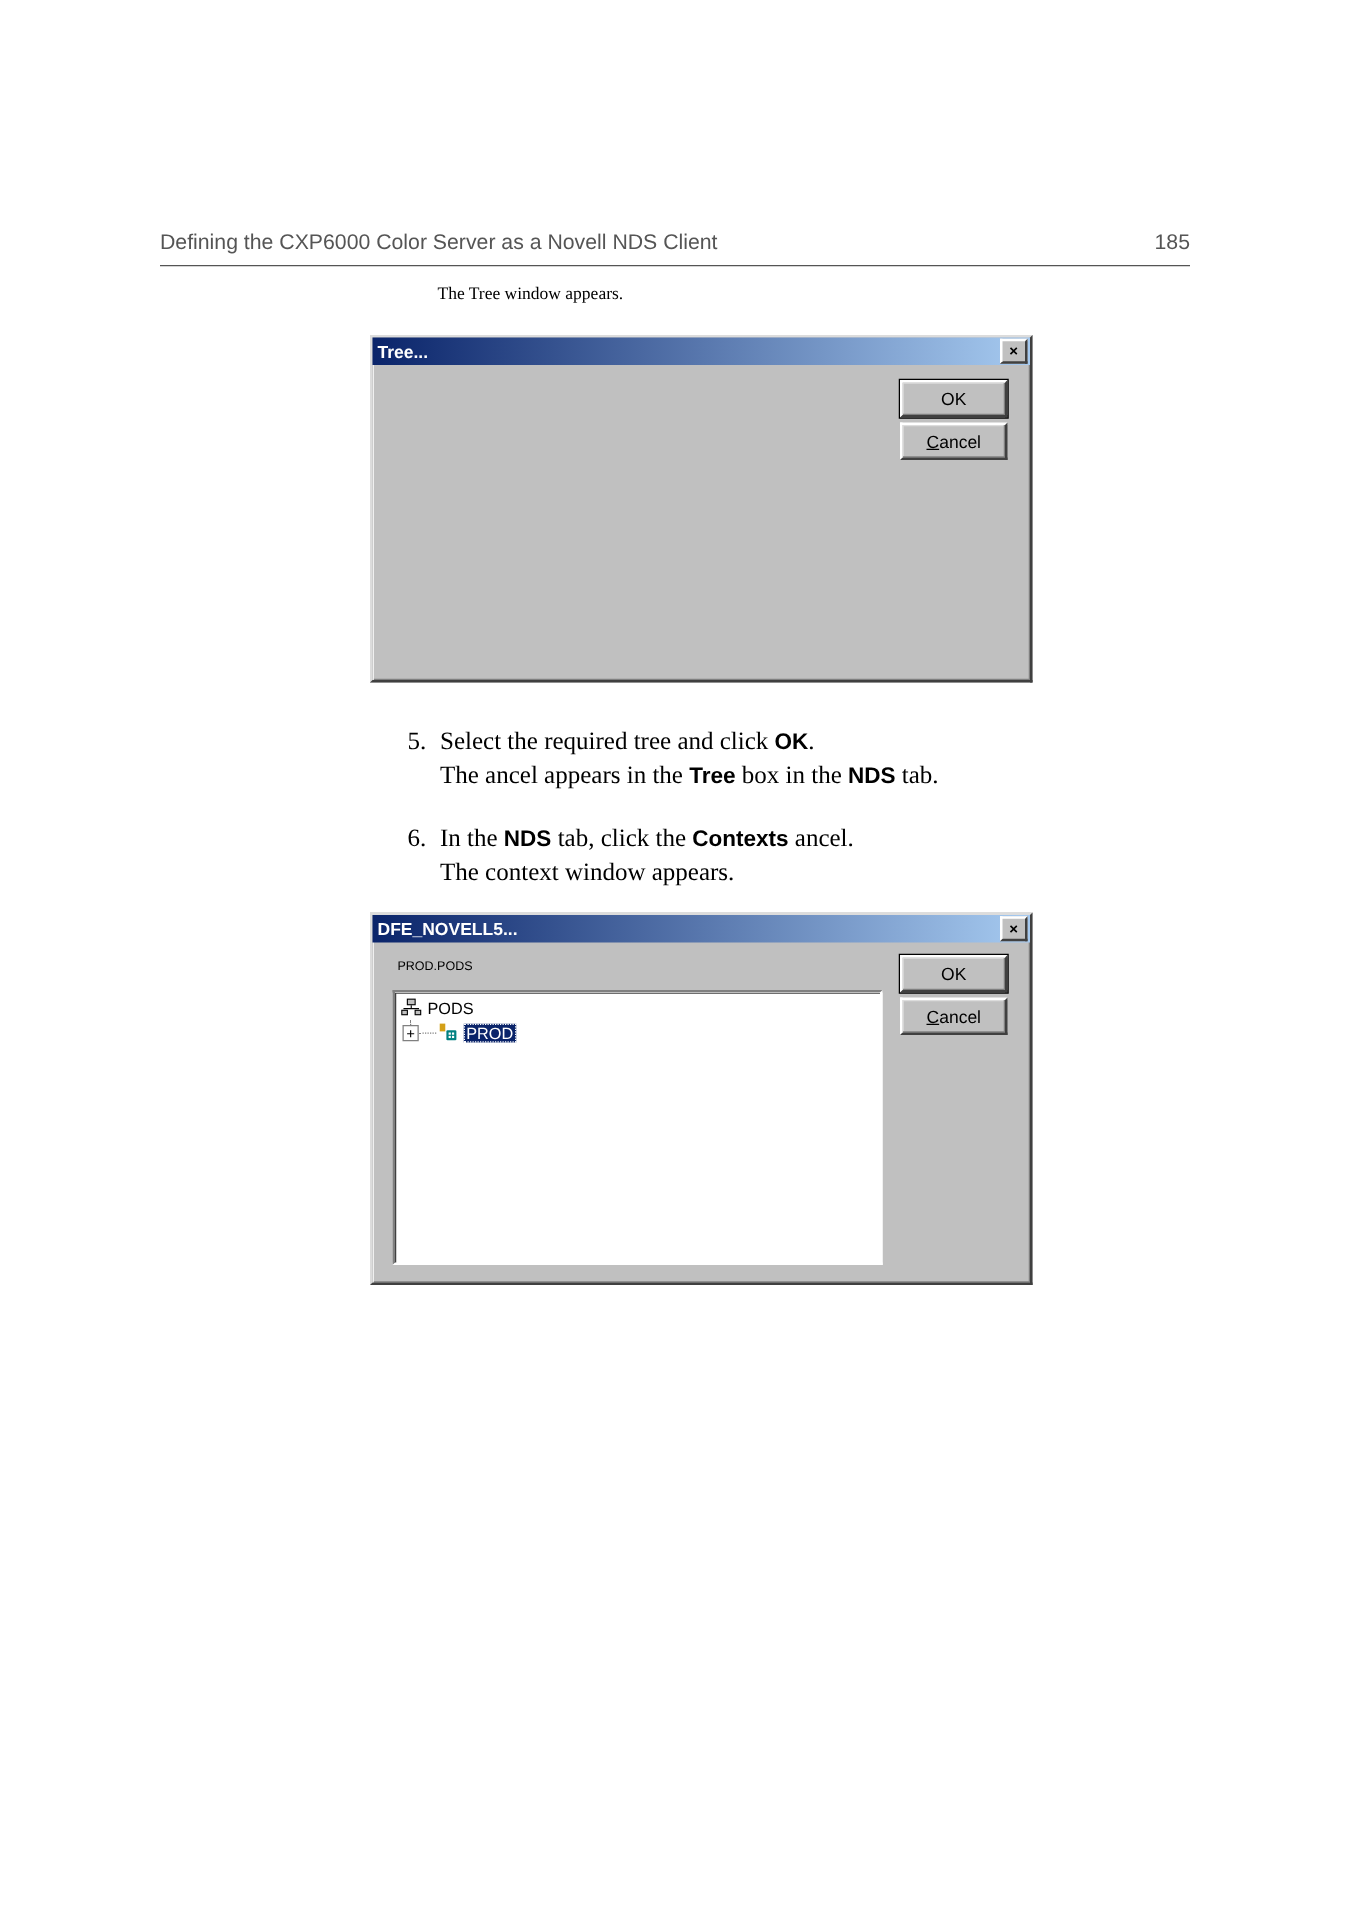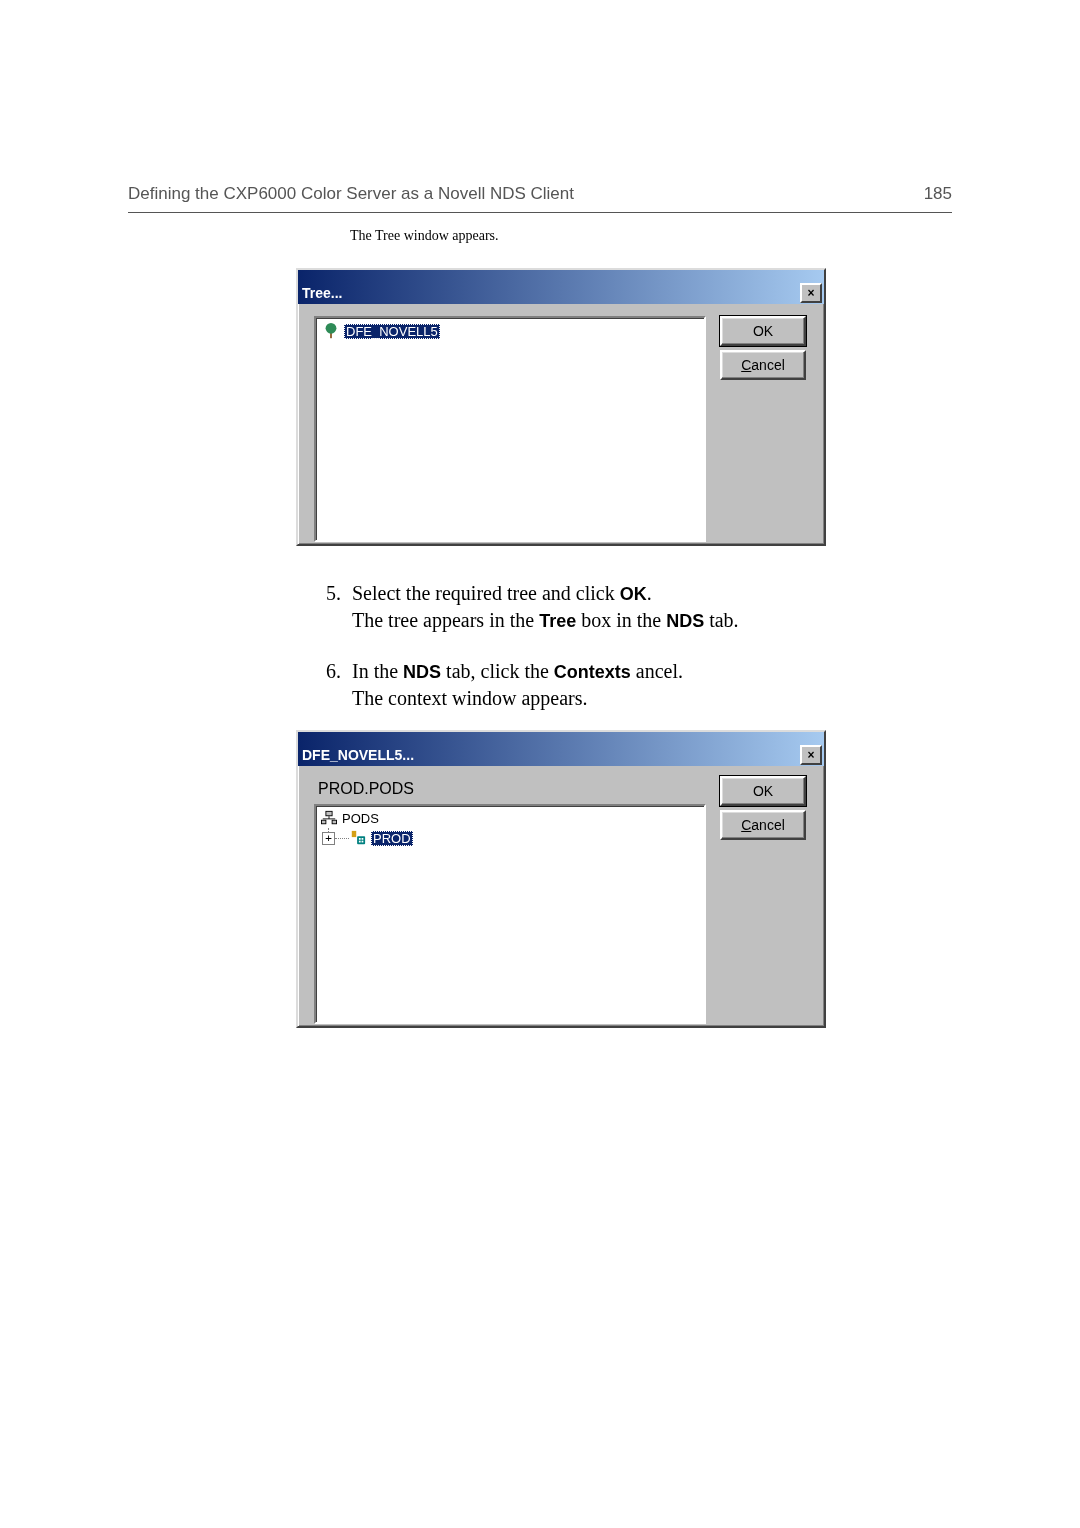--- a/index.html
+++ b/index.html
@@ -59,21 +59,21 @@
     box-shadow: inset 1px 1px 0 #fff, inset -1px -1px 0 #808080;
   }
   .dlg1 { left: 296px; top: 268px; width: 526px; height: 274px; }
   .dlg2 { left: 296px; top: 730px; width: 526px; height: 294px; }
 
   .titlebar {
     display: flex;
     align-items: center;
     justify-content: space-between;
     height: 22px;
-    padding: 12px 2px 0 4px;
+    padding: 0 2px 0 4px;
     background: linear-gradient(to right, #0a246a, #a6caf0);
     color: #fff;
     font-family: Arial, Helvetica, sans-serif;
     font-weight: bold;
     font-size: 14px;
   }
   .close-btn {
     width: 18px; height: 16px;
     background: #c0c0c0;
     border: 2px solid;
@@ -125,21 +125,21 @@
   }
 
   
   .tree-icon svg { width: 18px; height: 18px; display:block; }
 
   
   .ctx-label {
     position: absolute;
     left: 20px; top: 14px;
     font-family: Arial, Helvetica, sans-serif;
-    font-size: 16px;
+    font-size: 10px;
   }
 
   .expand-box {
     width: 11px; height: 11px;
     border: 1px solid #808080;
     background: #fff;
     display: inline-flex; align-items:center; justify-content:center;
     font-family: monospace; font-size: 11px; line-height: 1;
     color: #000;
   }
@@ -163,47 +163,35 @@
 
   <div class="dialog dlg1">
     <div class="titlebar">
       <span>Tree...</span>
       <div class="close-btn">
         <span>×</span>
       </div>
     </div>
     <div class="dlg-body">
 
-      <div class="tree-pane" style="left:16px; top:12px; width:388px; height:222px;">
-        <div class="tree-item" style="left:6px; top:4px;">
-          <span class="tree-icon">
-            <svg viewBox="0 0 20 20">
-                <rect x="9" y="9" width="2" height="9" fill="#8b5a2b"></rect>
-                <circle cx="10" cy="7" r="6" fill="#2e8b57"></circle>
-              </svg>
-          </span>
-          <span style="width:4px;"></span>
-          <span class="sel">DFE_NOVELL5</span>
-        </div>
-      </div>
 
       <div class="win-btn default-btn" style="right:18px; top:12px;">
         <span>OK</span>
       </div>
       <div class="win-btn" style="right:18px; top:46px;">
         <span><span class="mnemonic">C</span><span>ancel</span></span>
       </div>
     </div>
   </div>
 
   <div class="steps">
     <ol start="5">
       <li>
         <span>Select the required tree and click </span><span class="bold">OK</span><span>.</span><br>
-        <span>The tree appears in the </span><span class="bold">Tree</span><span> box in the </span><span class="bold">NDS</span><span> tab.</span>
+        <span>The ancel appears in the </span><span class="bold">Tree</span><span> box in the </span><span class="bold">NDS</span><span> tab.</span>
       </li>
       <li>
         <span>In the </span><span class="bold">NDS</span><span> tab, click the </span><span class="bold">Contexts</span><span> ancel.</span><br>
         <span>The context window appears.</span>
       </li>
     </ol>
   </div>
 
   <div class="dialog dlg2">
     <div class="titlebar">

